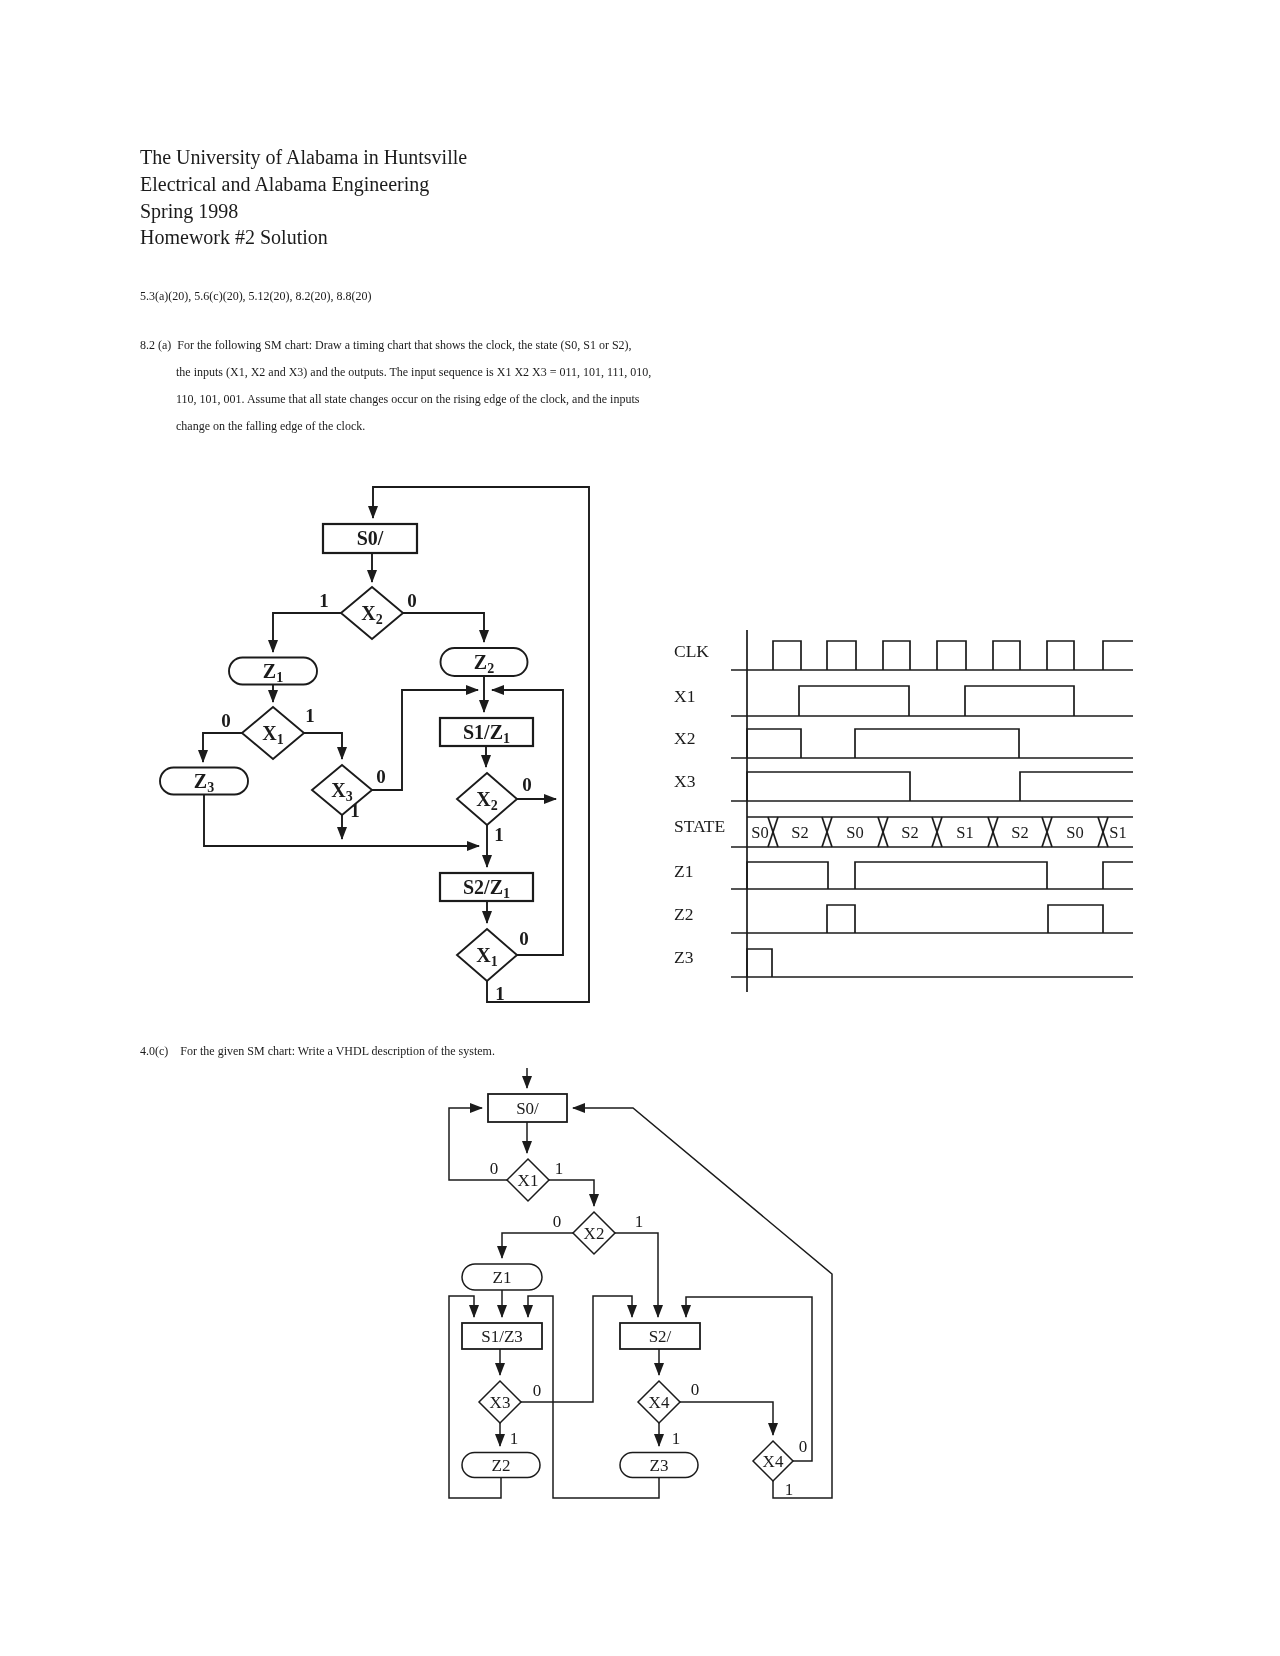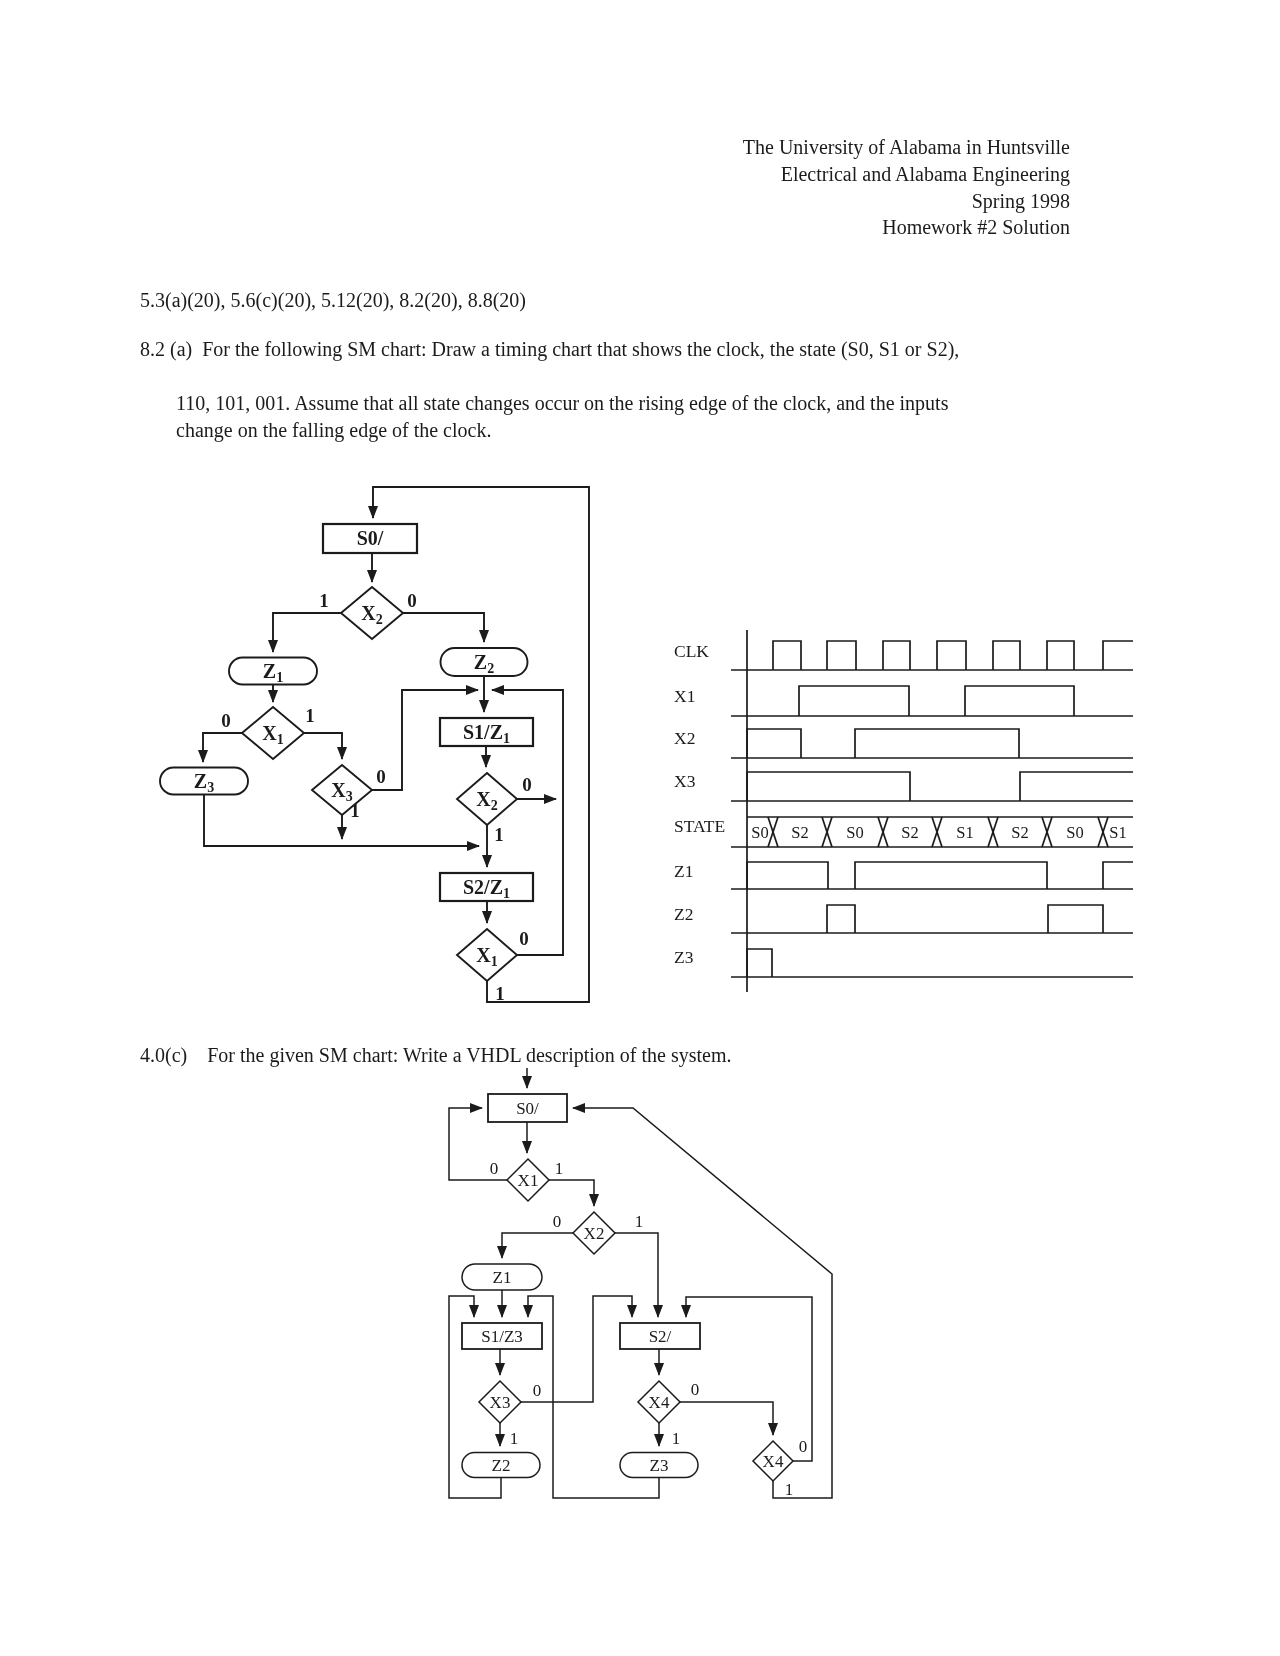--- a/index.html
+++ b/index.html
@@ -1,39 +1,40 @@
 <!DOCTYPE html>
 <html><head>
 <meta charset="utf-8">
 <style>
   html,body{margin:0;padding:0;background:#ffffff;}
   .doc{position:relative;width:1280px;height:1656px;background:#ffffff;overflow:hidden;
        font-family:"Liberation Serif","DejaVu Serif",serif;color:#1b1b1b;}
   .abs{position:absolute;white-space:pre;}
-  .title-block{position:absolute;left:140px;top:134px;width:930px;text-align:right;
+  .title-block{position:absolute;left:140px;top:144px;width:930px;text-align:left;
                font-size:20px;line-height:26.8px;}
-  .body-text{font-size:20px;}
+  .body-text{font-size:12px;}
   svg{position:absolute;left:0;top:0;}
   text{font-family:"Liberation Serif","DejaVu Serif",serif;}
 </style>
 </head>
 <body>
 
 <div class="doc">
 
   <div class="title-block">
     <div>The University of Alabama in Huntsville</div>
     <div>Electrical and Alabama Engineering</div>
     <div>Spring 1998</div>
     <div>Homework #2 Solution</div>
   </div>
 
   <div class="abs body-text" style="left:140px;top:289px">5.3(a)(20), 5.6(c)(20), 5.12(20), 8.2(20), 8.8(20)</div>
 
   <div class="abs body-text" style="left:140px;top:338px">8.2 (a)  For the following SM chart: Draw a timing chart that shows the clock, the state (S0, S1 or S2),</div>
+  <div class="abs body-text" style="left:176px;top:365px">the inputs (X1, X2 and X3) and the outputs. The input sequence is X1 X2 X3 = 011, 101, 111, 010,</div>
   <div class="abs body-text" style="left:176px;top:392px">110, 101, 001. Assume that all state changes occur on the rising edge of the clock, and the inputs</div>
   <div class="abs body-text" style="left:176px;top:419px">change on the falling edge of the clock.</div>
 
   <div class="abs body-text" style="left:140px;top:1044px">4.0(c)    For the given SM chart: Write a VHDL description of the system.</div>
 
   <svg id="diagram-svg" width="1280" height="1656" viewBox="0 0 1280 1656">
     <defs>
       <marker id="ah" markerUnits="userSpaceOnUse" markerWidth="14" markerHeight="12" refX="12" refY="5" orient="auto">
         <path d="M0,0 L13,5 L0,10 Z" fill="#1b1b1b"></path>
       </marker>

